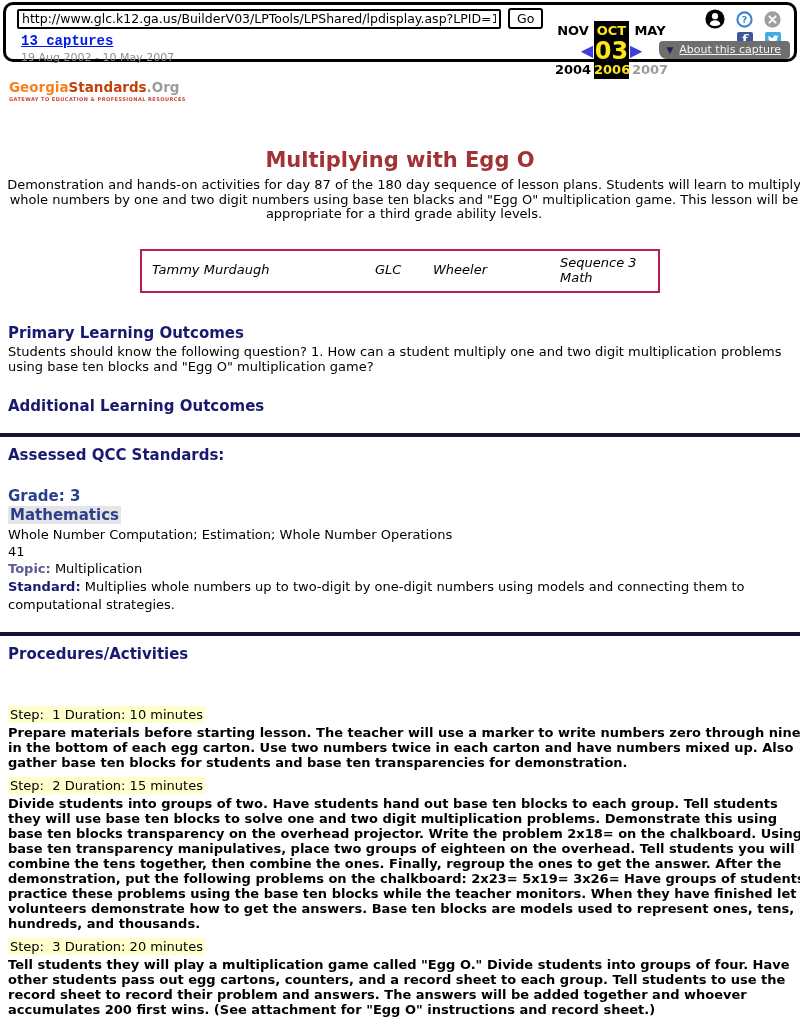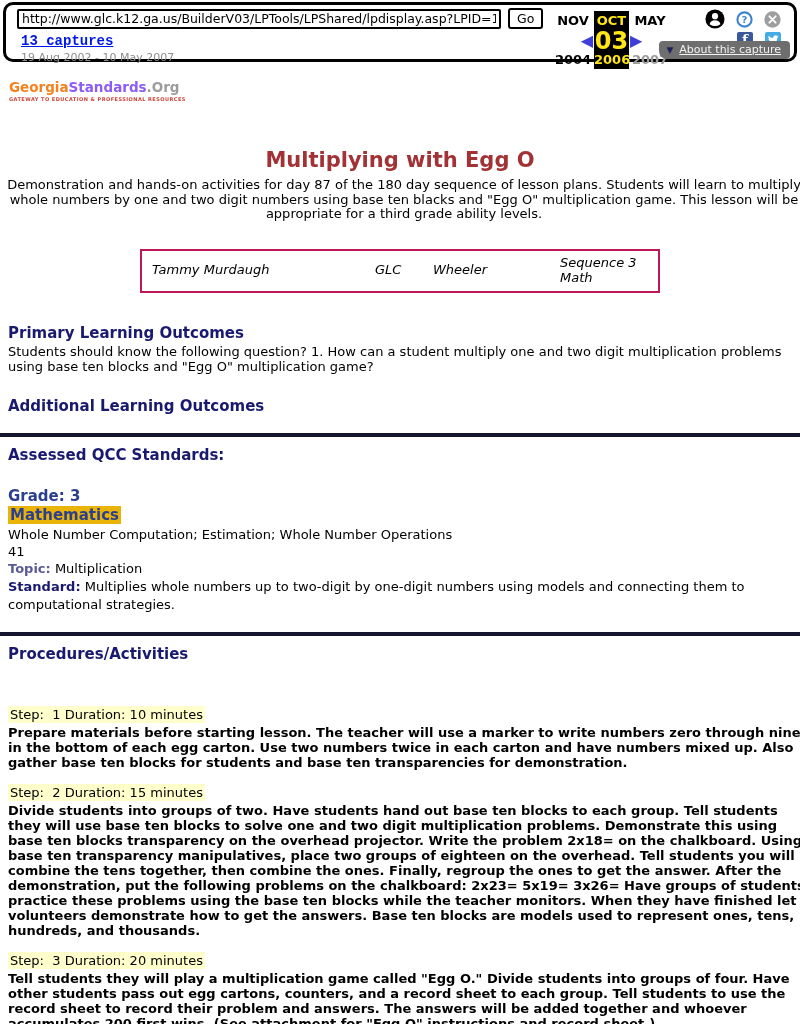--- a/index.html
+++ b/index.html
@@ -21,21 +21,21 @@
     font-family:"DejaVu Sans",sans-serif; font-size:12.5px; padding:0 3px; color:#000;
   }
   .wb-go {
     height:21px; border:2px solid #000; border-radius:3px; background:#fff;
     font-family:"DejaVu Sans",sans-serif; font-size:12.5px; padding:0 7px; cursor:pointer;
   }
   .wb-captures { position:absolute; left:15px; top:28px; font-size:14px; font-weight:bold;
     color:#0018e6; text-decoration:underline; cursor:pointer;font-family:Liberation Mono, monospace; }
   .wb-range { position:absolute; left:15px; top:46px; font-size:11px; color:#8d8d8d; }
 
-  .wb-cal { position:absolute; left:546px; top:6px; bottom:0; display:grid;
+  .wb-cal { position:absolute; left:546px; top:16px; bottom:0; display:grid;
     grid-template-columns:42px 35px 42px; grid-template-rows:19px 1fr 17px; text-align:center; }
   .wb-cal .blk { background:#000; color:#ffe619; }
   .wb-month { font-size:13px; font-weight:bold; padding-top:2px; }
   .wb-day { font-size:24px; font-weight:bold; line-height:22px; }
   .wb-arrow { color:#3f3fd8; font-size:16px; line-height:21px; cursor:pointer; }
   .wb-arrow.prev { text-align:right; padding-right:1px; }
   .wb-arrow.next { text-align:left; padding-left:1px; }
   .wb-year { font-size:13px; font-weight:bold; }
   .wb-year.next { color:#9b9b9b; }
 
@@ -53,21 +53,21 @@
     font-size:11px; padding:2px 9px 3px 7px; border-radius:4px 4px 4px 8px;
     display:flex; gap:6px; align-items:center; cursor:pointer;
   }
   .wb-about .tri { color:#20205e; font-size:9px; }
   .wb-about .lbl { text-decoration:underline; }
 
   
   .logo { margin:17px 0 0 9px; }
   .logo-main { font-size:13.5px; font-weight:bold; }
   .logo-georgia { color:#f5821f; }
-  .logo-standards { color:#8b5cf6; }
+  .logo-standards { color:#c2410c; }
   .logo-org { color:#9c9c9c; }
   .logo-tag { font-size:5px; font-weight:bold; color:#cc4437; letter-spacing:0.45px; margin-top:1px; }
 
   
   .content { padding:0 8px; }
   .title { margin:46px 0 0; text-align:center; font-size:21px; font-weight:bold; color:#a23236; }
   .desc { margin:6px 0 0 -22px; width:836px; text-align:center; font-size:13px; line-height:14.5px; }
 
   .meta-table { margin:27px auto 0; border-collapse:collapse; width:520px; border:2px solid #be185d; }
   .meta-table td { font-style:italic; font-size:13px; padding:4px 0 6px; }
@@ -77,27 +77,27 @@
 
   h2 { font-size:15px; font-weight:bold; color:#191970; margin:0; }
   .h-primary { margin-top:31px; }
   .body-text { font-size:13px; line-height:15px; margin:2px 0 0; }
   .h-additional { margin-top:23px; }
 
   .rule { height:4px; background:#15152e; margin:18px -8px 9px; }
 
   .grade-line { margin-top:23px; font-size:15px; font-weight:bold; color:#2b3f8f; }
   .subject-line { font-size:15px; font-weight:bold; color:#2b3f8f; margin-top:1px; }
-  .hl { background:#eab308; padding:0 2px; }
+  .hl { background:#e5e5e5; padding:0 2px; }
   .strands { margin-top:3px; }
   .topic-label { color:#5a5a96; font-weight:bold; }
   .std-label { color:#191970; font-weight:bold; }
   .std-line { line-height:18px; }
 
-  .step { margin-top:15px; }
+  .step { margin-top:8px; }
   .step.first { margin-top:44px; }
   .step-label { font-size:13px; background:#ffffcc; padding:1px 2px; white-space:pre-wrap; }
   .step-text { font-weight:bold; font-size:13px; line-height:15px; margin:3px 0 0; width:800px; }
 
   .attach-heading { font-size:16px; font-weight:bold; margin-top:16px; color:#000; }
 </style>
 </head>
 <body>
 
 <div class="wb-bar">

